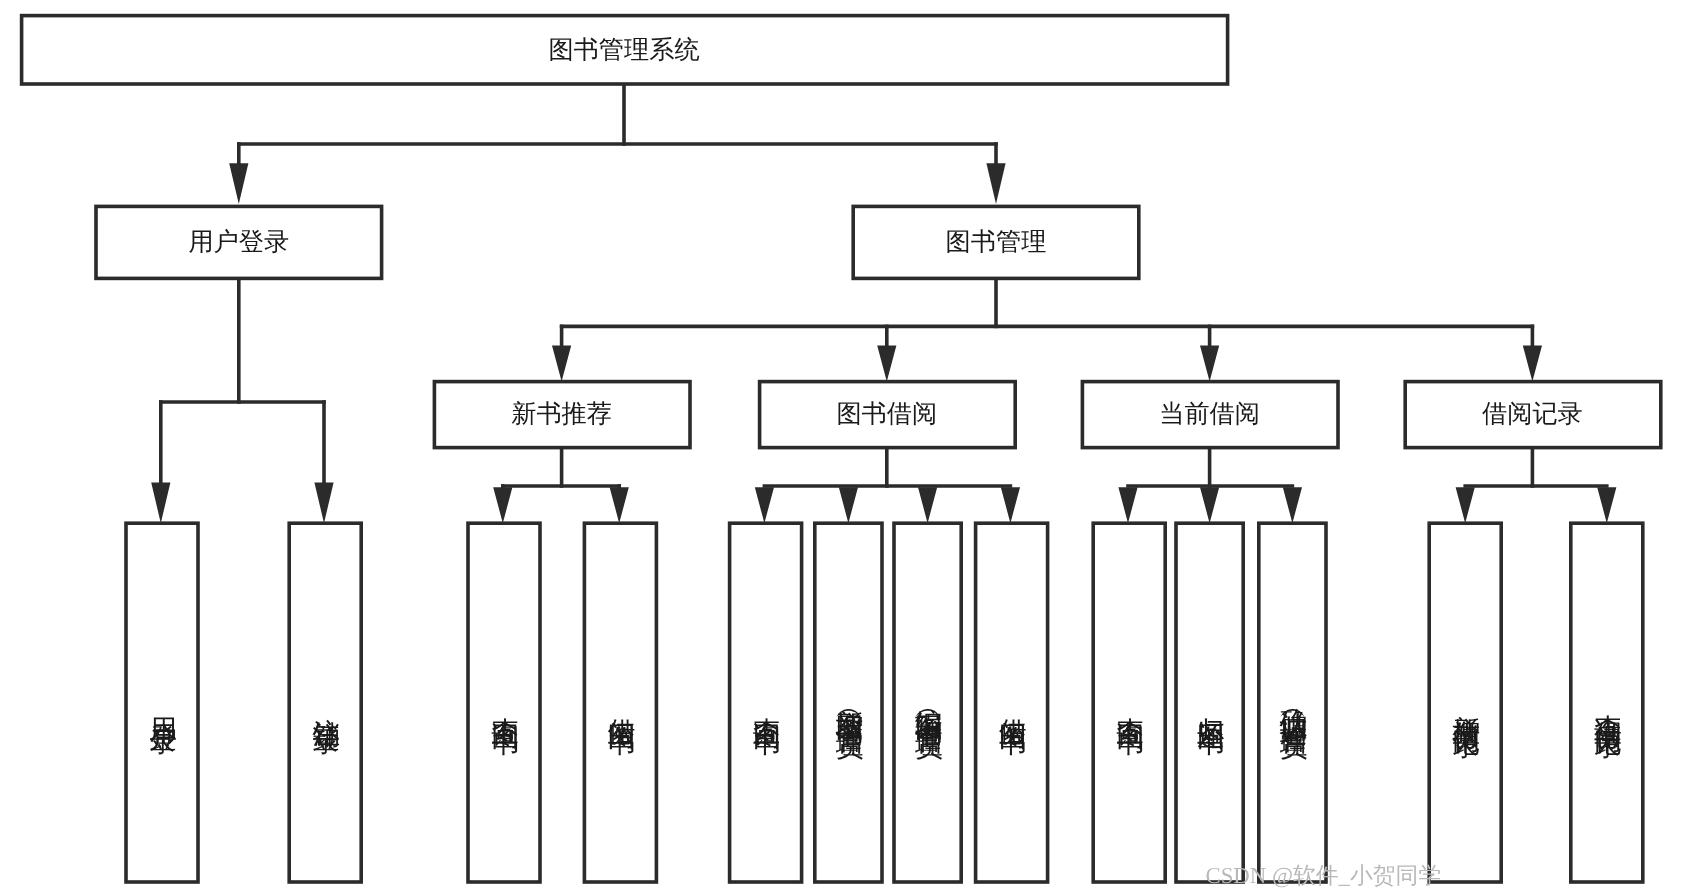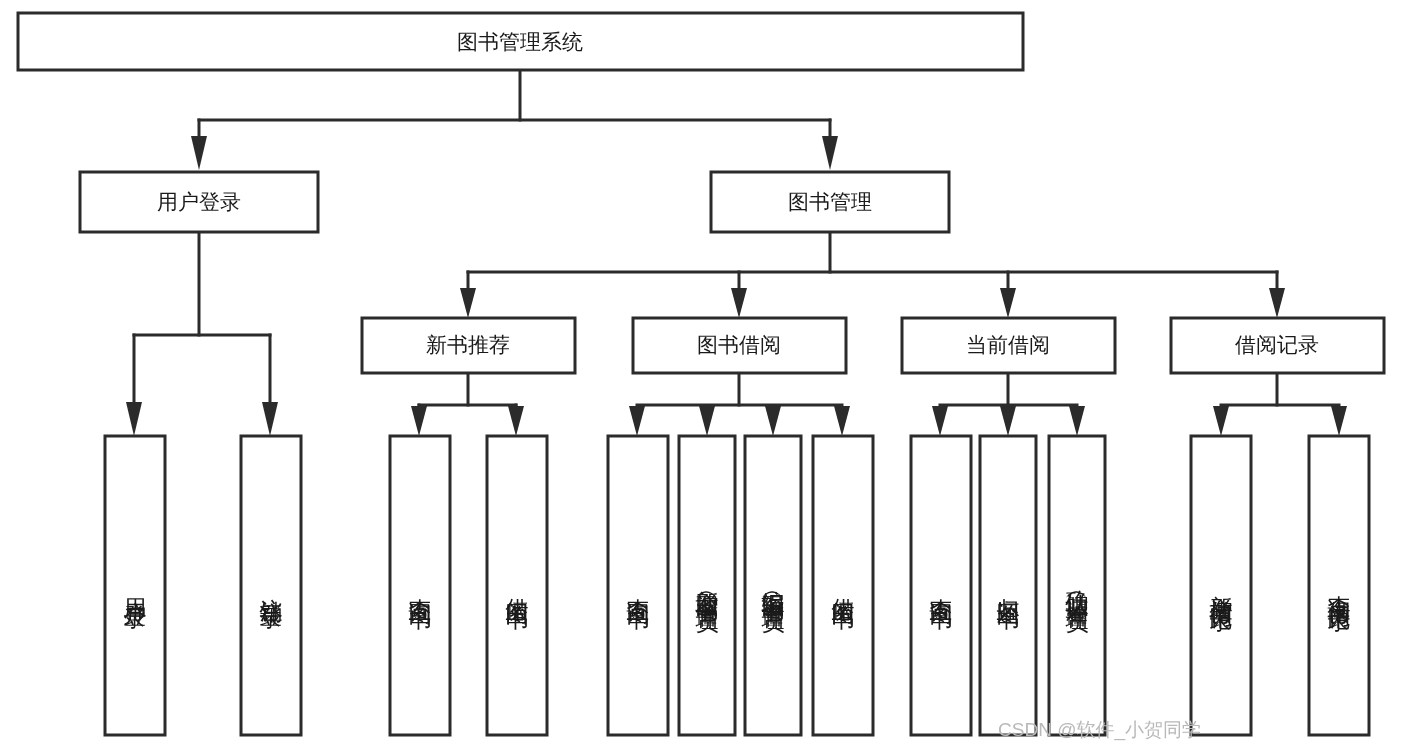--- a/index.html
+++ b/index.html
@@ -62,21 +62,21 @@
     font-size: 23px;
     line-height: 1;
     color: #1a1a1a;
     letter-spacing: 3px;
     white-space: nowrap;
   }
   .watermark {
     position: absolute;
     right: 8px;
     bottom: 4px;
-    font-family: Liberation Sans, sans-serif;
+    font-family: Liberation Serif, serif;
     font-size: 19px;
     color: #b9b9b9;
     white-space: nowrap;
   }
 </style>
 </head>
 <body>
 
 <div id="diagram-root">
 

